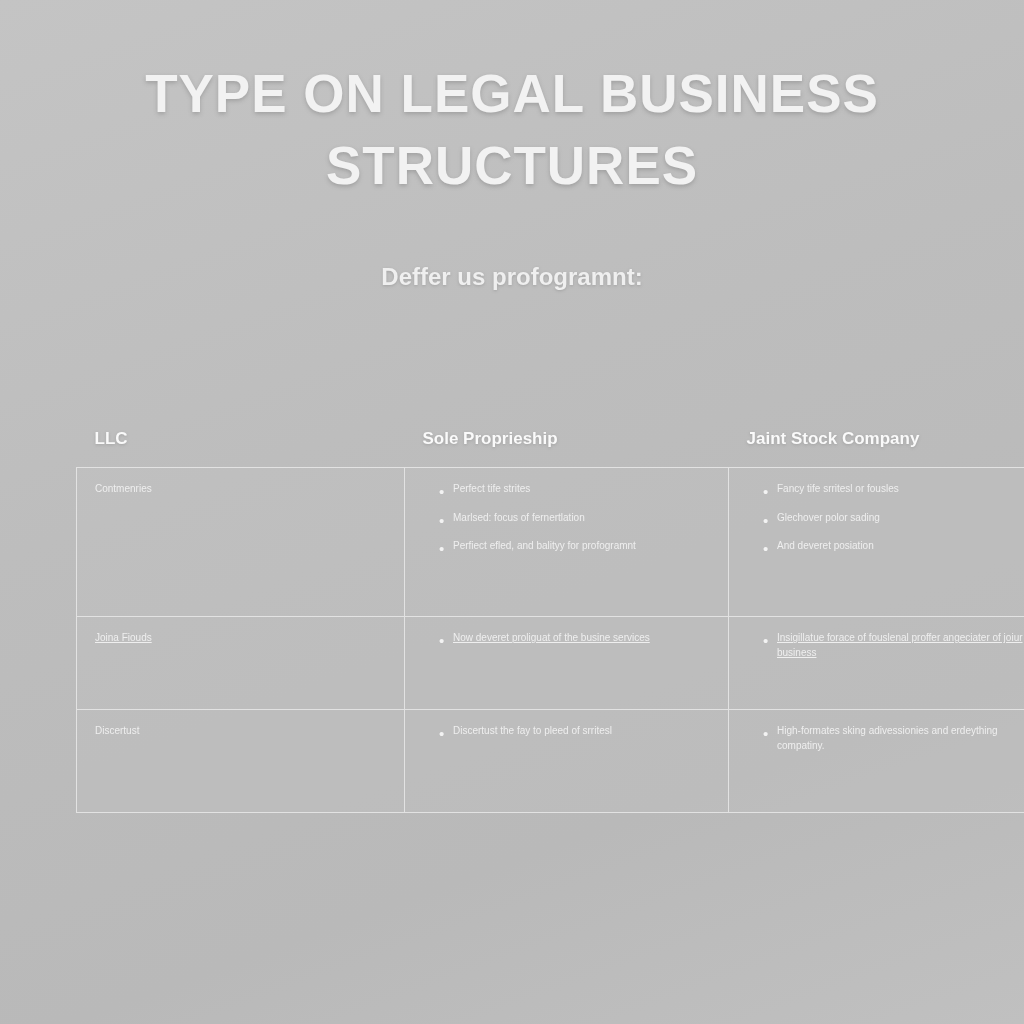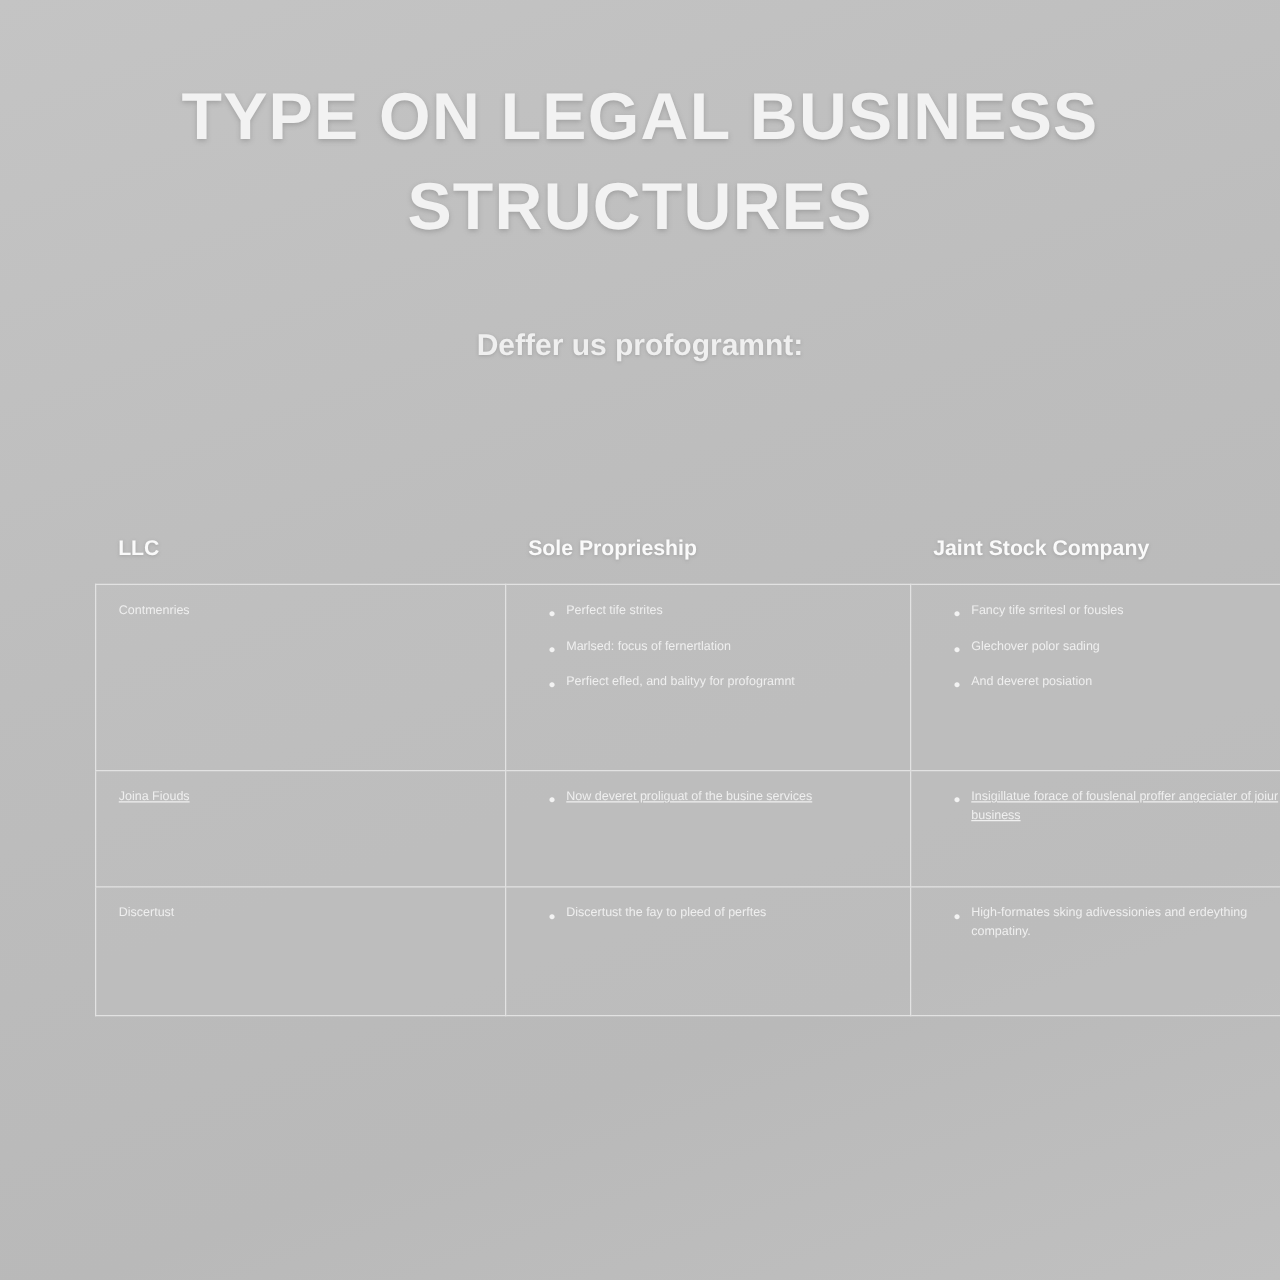--- a/index.html
+++ b/index.html
@@ -152,21 +152,21 @@
             <ul class="cell-list">
               <li>Insigillatue forace of fouslenal proffer angeciater of joiur business</li>
             </ul>
           </td>
         </tr>
 
         <tr>
           <td class="rowlabel">Discertust</td>
           <td>
             <ul class="cell-list">
-              <li>Discertust the fay to pleed of perftes</li>
+              <li>Discertust the fay to pleed of srritesl</li>
             </ul>
           </td>
           <td>
             <ul class="cell-list">
               <li>High-formates sking adivessionies and erdeything compatiny.</li>
             </ul>
           </td>
         </tr>
 
       </tbody>

